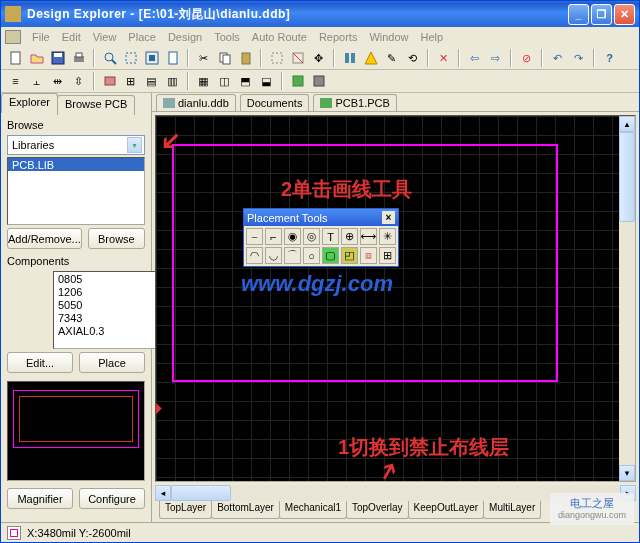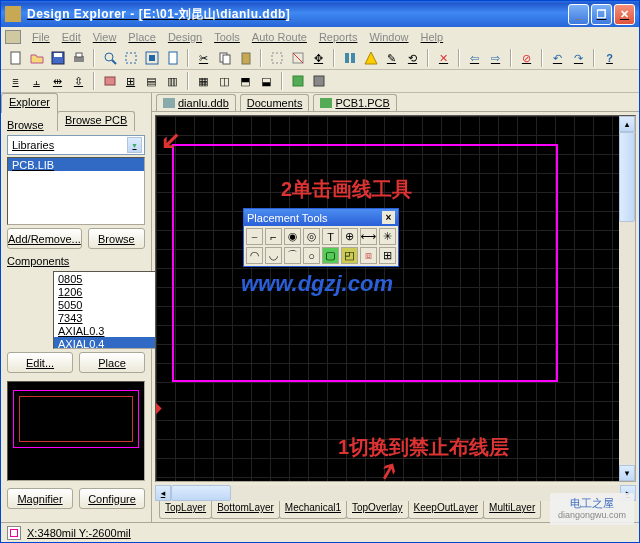--- a/index.html
+++ b/index.html
@@ -1,36 +1,36 @@
 <!DOCTYPE html>
 <html><head>
 <meta charset="utf-8">
 <style>
   * { box-sizing: border-box; margin: 0; padding: 0; font-family: "Tahoma", "Microsoft YaHei", sans-serif; font-size: 11px; user-select: none; }
   html, body { width: 640px; height: 543px; overflow: hidden; background: #fff; }
-  .window { width: 640px; height: 543px; display: flex; flex-direction: column; border: 1px solid #0046d5; background: #ece9d8; text-decoration: underline; }
+  .window { width: 640px; height: 543px; display: flex; flex-direction: column; border: 1px solid #0046d5; background: #ece9d8; }
   .titlebar { height: 26px; background: linear-gradient(#2a6de0,#215ace 10%,#3f88f2 45%,#2766d8); display: flex; align-items: center; padding: 0 4px; color: #fff; }
   .titlebar .appicon { width: 16px; height: 16px; background: #c8a852; display: inline-block; margin-right: 6px; }
   .titlebar .title { flex: 1; font-weight: bold; letter-spacing: .5px; font-size: 12px; }
   .tbtns { display: flex; gap: 2px; }
   .tbtn { width: 21px; height: 21px; border: 1px solid #fff; border-radius: 3px; display: flex; align-items: center; justify-content: center; font-family: Arial; font-weight: bold; color: #fff; }
   .tbtn.min { background: linear-gradient(#7bb1f5,#3f7ae0); }
   .tbtn.max { background: linear-gradient(#7bb1f5,#3f7ae0); }
   .tbtn.close { background: linear-gradient(#f59079,#e0553b); }
   .menubar { height: 20px; background: #ece9d8; display: flex; align-items: center; padding: 0 4px; gap: 2px; }
   .menubar .mbicon { width: 16px; height: 14px; background: #d0c8a0; border: 1px solid #888; margin-right: 4px; }
   .menubar .menu { padding: 2px 5px; color: #888; }
   .toolbar { background: #ece9d8; padding: 2px 6px; display: flex; align-items: center; gap: 4px; flex-wrap: wrap; border-bottom: 1px solid #c0bcac; }
   .toolbar .tbicon { width: 17px; height: 17px; border: 1px solid transparent; display: inline-flex; align-items: center; justify-content: center; }
   .toolbar .sep { width: 2px; height: 18px; border-left: 1px solid #aca899; border-right: 1px solid #fff; margin: 0 2px; }
   .body { flex: 1; display: flex; min-height: 0; }
   .leftpanel { width: 151px; background: #ece9d8; display: flex; flex-direction: column; border-right: 1px solid #aca899; }
   .tabs-top { display: flex; height: 20px; background: #ece9d8; }
   .tabs-top .tab { padding: 2px 7px; border: 1px solid #aca899; border-bottom: none; background: #ece9d8; border-radius: 3px 3px 0 0; margin-right: -1px; }
-  .tabs-top .tab.active { background: #ece9d8; position: relative; top: 18px; }
+  .tabs-top .tab.active { background: #ece9d8; position: relative; top: 2px; }
   .panel-section { padding: 4px 6px; }
   .section-label { margin: 2px 0 4px 0; }
   .combo { width: 100%; height: 20px; border: 1px solid #7f9db9; background: #fff; display: flex; align-items: center; justify-content: space-between; padding: 0 2px 0 4px; }
   .combo .arrow { width: 15px; height: 16px; background: linear-gradient(#ddecfe,#c0d8f6); border: 1px solid #b0c4de; display: flex; align-items: center; justify-content: center; font-size: 8px; color: #4a6; }
   .listbox { width: 100%; border: 1px inset #aca899; background: #fff; overflow: hidden; }
   .listbox.small { height: 68px; }
   .listbox .item { padding: 1px 4px; height: 13px; line-height: 13px; white-space: nowrap; }
   .listbox .item.sel { background: #316ac5; color: #fff; }
   .btnrow { display: flex; gap: 6px; margin-top: 3px; }
   .btn { flex: 1; height: 21px; border: 1px solid #aca899; background: linear-gradient(#fff,#ece9d8); border-radius: 3px; display: flex; align-items: center; justify-content: center; }
@@ -263,21 +263,20 @@
         </div>
       </div>
       <div class="panel-section" style="padding-top:0">
         <div class="section-label">Components</div>
         <div class="listbox complist">
           <div class="item">0805</div>
           <div class="item">1206</div>
           <div class="item">5050</div>
           <div class="item">7343</div>
           <div class="item">AXIAL0.3</div>
-          <div class="item sel">AXIAL0.4</div>
 
           <div class="scroll">
             <div class="up">▴</div>
             <div class="dn">▾</div>
           </div>
         </div>
         <div class="btnrow">
           <div class="btn">Edit...</div>
           <div class="btn">Place</div>
         </div>

